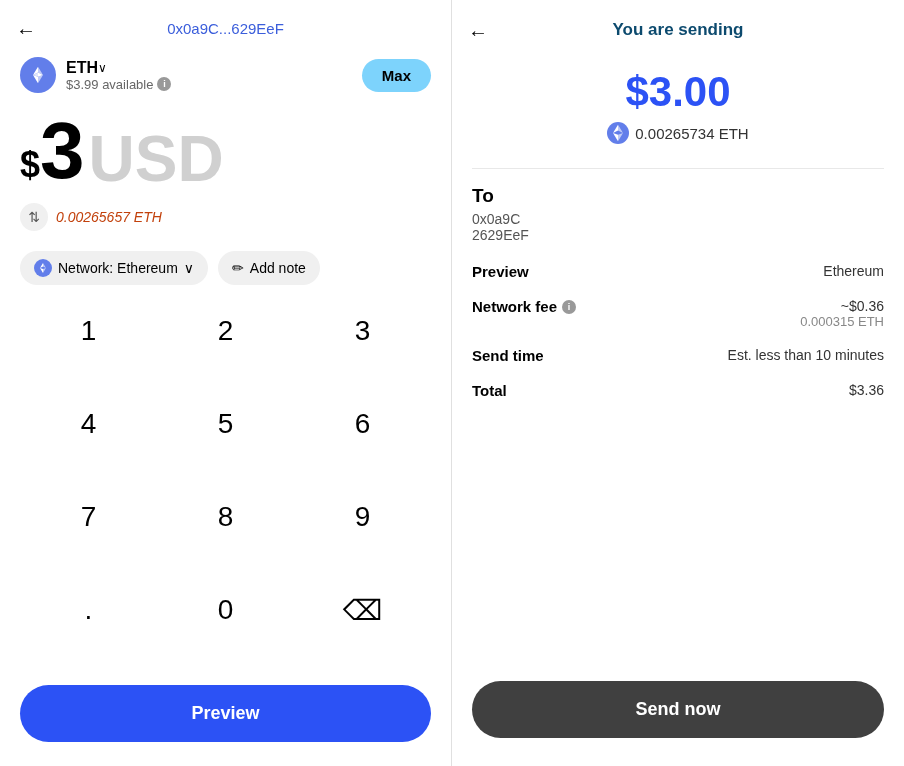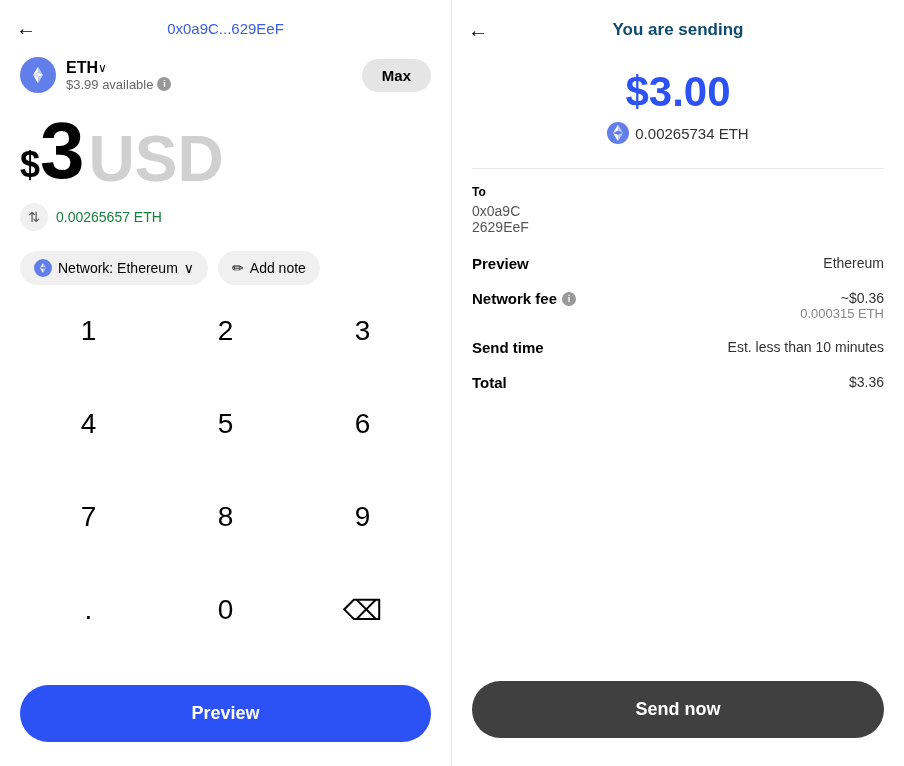--- a/index.html
+++ b/index.html
@@ -100,21 +100,21 @@
       border-radius: 50%;
       background: #999;
       color: #fff;
       font-size: 9px;
       display: flex;
       align-items: center;
       justify-content: center;
       font-weight: bold;
     }
     .max-btn {
-      background: #e5e5e5;
+      background: #7dd3fc;
       border: none;
       border-radius: 20px;
       padding: 8px 20px;
       font-size: 15px;
       font-weight: 600;
       cursor: pointer;
       color: #000;
     }
     .amount-display {
       display: flex;
@@ -153,21 +153,22 @@
       border-radius: 50%;
       background: #f0f0f0;
       display: flex;
       align-items: center;
       justify-content: center;
       font-size: 14px;
       color: #555;
     }
     .eth-equiv {
       font-size: 14px;
-      color: #15803d;
+      color: #c2410c;
+      font-style: italic;
     }
     .options-row {
       display: flex;
       gap: 10px;
       padding: 8px 20px 16px;
     }
     .network-btn {
       display: flex;
       align-items: center;
       gap: 6px;
@@ -290,21 +291,21 @@
       margin: 16px 20px;
     }
     .details-section {
       flex: 1;
       padding: 0 20px;
     }
     .detail-block {
       margin-bottom: 20px;
     }
     .detail-label {
-      font-size: 12px;
+      font-size: 19px;
       font-weight: 700;
       color: #000;
       margin-bottom: 4px;
     }
     .detail-value {
       font-size: 14px;
       color: #555;
     }
     .detail-row {
       display: flex;

